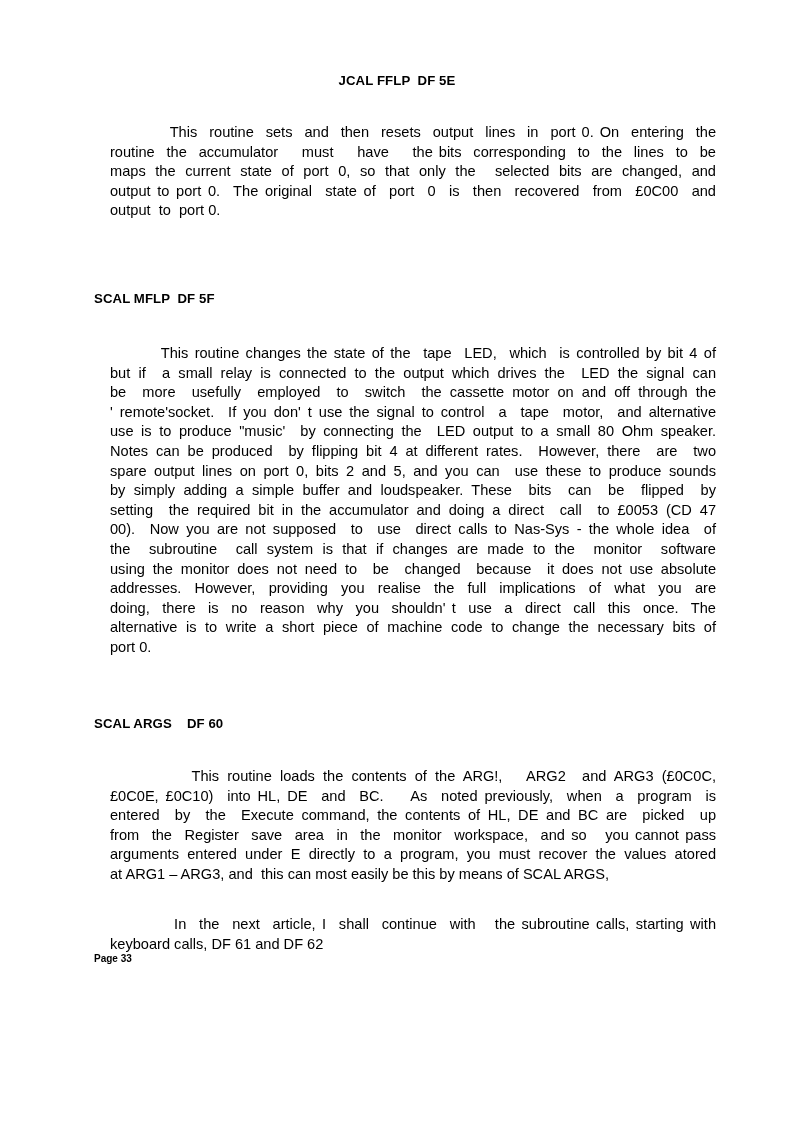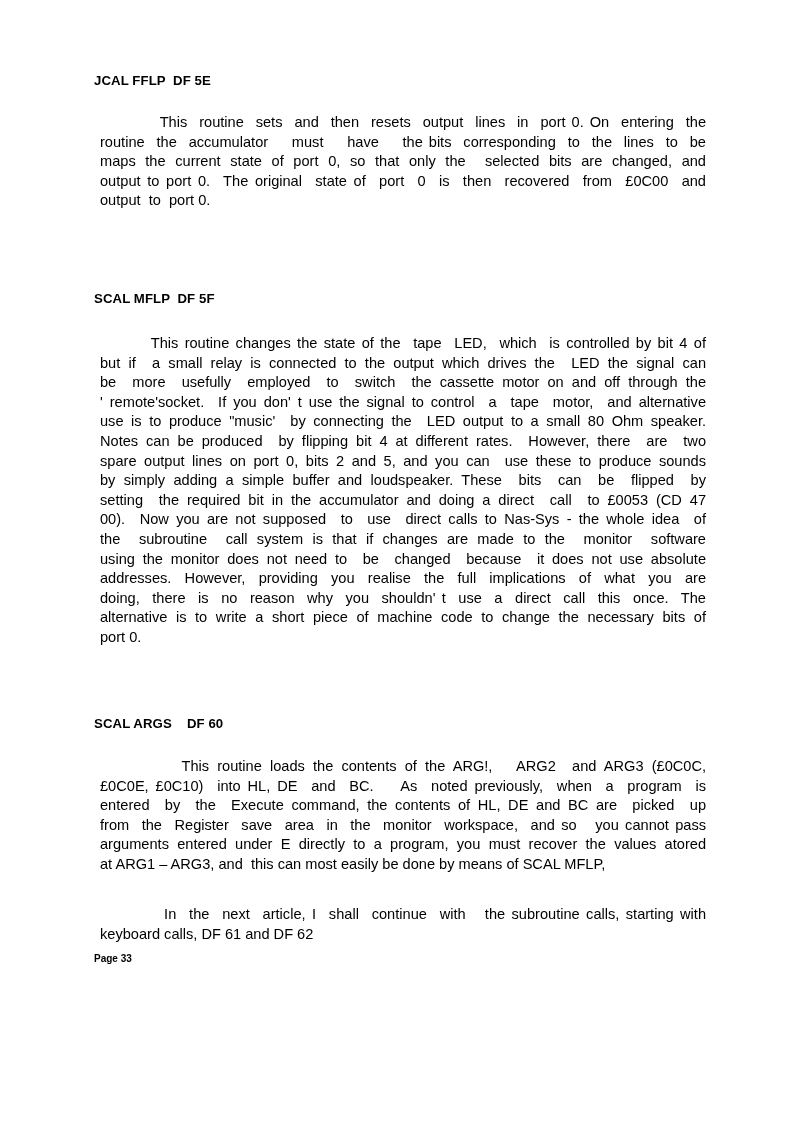--- a/index.html
+++ b/index.html
@@ -30,41 +30,41 @@
     font-size: 13.2px;
     font-weight: bold;
     letter-spacing: 0.1px;
     white-space: pre;
     line-height: 19px;
   }
   .para {
     font-size: 14.6px;
     line-height: 19.6px;
     text-align: justify;
-    margin: 6px;
+    margin: 16px;
   }
   
   .ln {
     display: block;
     text-align: justify;
     text-align-last: justify;
     white-space: pre-wrap;
   }
   .ln.last {
     text-align-last: left;
   }
   .pagenum {
     font-size: 10px;
     font-weight: bold;
     text-align: left;
     width: 606px;
   }
   
   .blk { position: absolute; left: 0; width: 606px; }
-  #h1  { top: 71px; }
+  #h1  { top: 71px; text-align: center; }
   #p1  { top: 107px; }
   #h2  { top: 289px; }
   #p2  { top: 328px; }
   #h3  { top: 714px; }
   #p3  { top: 751px; }
   #p4  { top: 899px; }
   #pn  { top: 953px; }
 </style>
 </head>
 <body>
@@ -110,21 +110,21 @@
     <div class="blk" id="h3">
       <div class="heading">SCAL ARGS    DF 60</div>
     </div>
 
     <div class="blk para" id="p3">
       <span class="ln">          This routine loads the contents of the ARG!,   ARG2  and ARG3 (£0C0C,</span>
       <span class="ln">£0C0E, £0C10)  into HL, DE  and  BC.    As  noted previously,  when  a  program  is</span>
       <span class="ln">entered  by  the  Execute command, the contents of HL, DE and BC are  picked  up</span>
       <span class="ln">from  the  Register  save  area  in  the  monitor  workspace,  and so   you cannot pass</span>
       <span class="ln">arguments entered under E directly to a program, you must recover the values atored</span>
-      <span class="ln last">at ARG1 – ARG3, and  this can most easily be done by means of SCAL MFLP,</span>
+      <span class="ln last">at ARG1 – ARG3, and  this can most easily be this by means of SCAL ARGS,</span>
     </div>
 
     <div class="blk para" id="p4">
       <span class="ln">          In  the  next  article, I  shall  continue  with   the subroutine calls, starting with</span>
       <span class="ln last">keyboard calls, DF 61 and DF 62</span>
     </div>
 
     <div class="blk" id="pn">
       <div class="pagenum">Page 33</div>
     </div>

